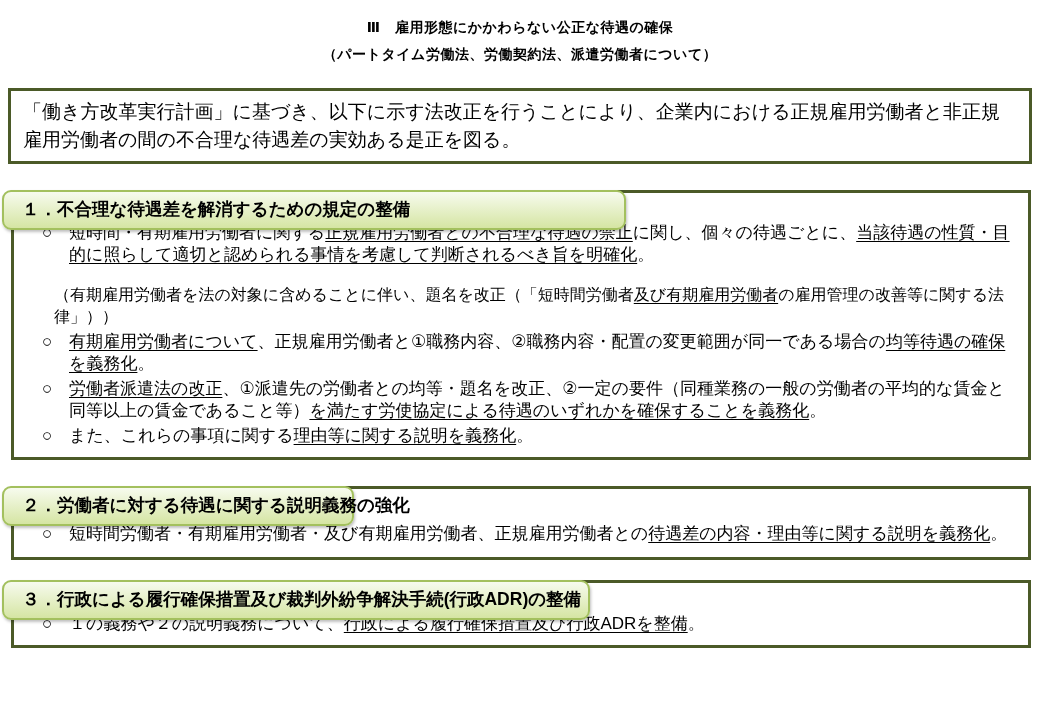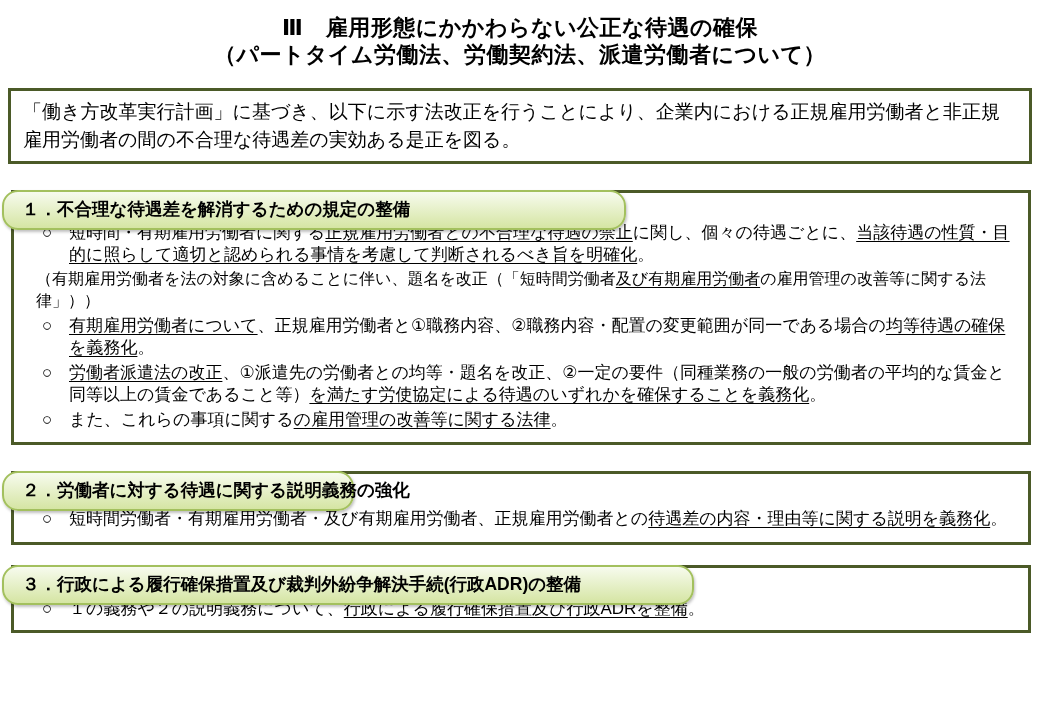--- a/index.html
+++ b/index.html
@@ -12,62 +12,62 @@
   }
   *{box-sizing:border-box;}
   html,body{margin:0;padding:0;}
   body{
     width:1040px;height:720px;overflow:hidden;
     background:var(--page-bg);color:var(--text);
     font-family:"Liberation Sans","DejaVu Sans",sans-serif;
   }
   .title{
     margin-top:14px;text-align:center;font-weight:bold;
-    font-size:22px;line-height:27px;letter-spacing:0.5px;
+    font-size:14px;line-height:27px;letter-spacing:0.5px;
   }
   .intro-box{
     margin:20px 8px 0 8px;
     border:3px solid var(--box-border);
     padding:7px 16px 7px 12px;
     font-size:19px;line-height:28px;
   }
   .sec{position:relative;}
   .sec1{margin-top:26px;}
   .sec2{margin-top:26px;}
   .sec3{margin-top:20px;}
   .sec-header{
     position:absolute;top:0;left:2px;z-index:2;
     height:40px;display:flex;align-items:center;
     padding:0 18px 2px 18px;
     border:2px solid var(--header-border);
-    border-radius:16px;
+    border-radius:9px;
     background:linear-gradient(var(--header-bg-top),var(--header-bg-bottom));
     box-shadow:1px 2px 3px rgba(0,0,0,0.25);
     font-weight:bold;font-size:17.5px;
     white-space:nowrap;
   }
   .sec1 .sec-header{width:624px;}
   .sec2 .sec-header{width:352px;}
-  .sec3 .sec-header{width:692px;}
+  .sec3 .sec-header{width:588px;}
   .sec-box{
     position:relative;z-index:1;
     margin:19px 9px 0 11px;
     border:3px solid var(--box-border);
   }
   .sec1 .sec-box{min-height:255px;padding:26px 8px 10px 0;}
   .sec2 .sec-box{min-height:71px;padding:31px 8px 12px 0;}
   .sec3 .sec-box{min-height:59px;padding:27px 8px 10px 0;}
   .item{
     position:relative;
     padding-left:55px;padding-right:8px;
     font-size:17px;line-height:22px;
     margin-top:3px;
   }
   .item .marker{position:absolute;left:28px;top:0;}
-  .item.small{font-size:16px;padding-left:22px;margin-top:2px;}
+  .item.small{font-size:16px;padding-left:40px;margin-top:18px;}
   .seg.u{text-decoration:underline;text-underline-offset:3px;text-decoration-thickness:1px;}
 </style>
 </head>
 <body>
 
 <div class="page">
 
   <header class="title">
     <div>Ⅲ　雇用形態にかかわらない公正な待遇の確保</div>
     <div>（パートタイム労働法、労働契約法、派遣労働者について）</div>
@@ -80,21 +80,21 @@
   <section class="sec sec1">
     <div class="sec-header">
       <span>１．不合理な待遇差を解消するための規定の整備</span>
     </div>
     <div class="sec-box">
       <div class="items">
           <div class="item"><span class="marker">○</span><span class="seg">短時間・有期雇用労働者に関する</span><span class="seg u">正規雇用労働者との不合理な待遇の禁止</span><span class="seg">に関し、個々の待遇ごとに、</span><span class="seg u">当該待遇の性質・目的に照らして適切と認められる事情を考慮して判断されるべき旨を明確化</span><span class="seg">。</span></div>
           <div class="item small"><span class="seg">（有期雇用労働者を法の対象に含めることに伴い、題名を改正（「短時間労働者</span><span class="seg u">及び有期雇用労働者</span><span class="seg">の雇用管理の改善等に関する法律」））</span></div>
           <div class="item"><span class="marker">○</span><span class="seg u">有期雇用労働者について</span><span class="seg">、正規雇用労働者と①職務内容、②職務内容・配置の変更範囲が同一である場合の</span><span class="seg u">均等待遇の確保を義務化</span><span class="seg">。</span></div>
           <div class="item"><span class="marker">○</span><span class="seg u">労働者派遣法の改正</span><span class="seg">、①派遣先の労働者との均等・題名を改正、②一定の要件（同種業務の一般の労働者の平均的な賃金と同等以上の賃金であること等）</span><span class="seg u">を満たす労使協定による待遇のいずれかを確保することを義務化</span><span class="seg">。</span></div>
-          <div class="item"><span class="marker">○</span><span class="seg">また、これらの事項に関する</span><span class="seg u">の雇用管理の改善等に関する法律</span><span class="seg">。</span></div>
+          <div class="item"><span class="marker">○</span><span class="seg">また、これらの事項に関する</span><span class="seg u">理由等に関する説明を義務化</span><span class="seg">。</span></div>
         </div>
     </div>
   </section>
 
   <section class="sec sec2">
     <div class="sec-header">
       <span>２．労働者に対する待遇に関する説明義務の強化</span>
     </div>
     <div class="sec-box">
       <div class="items">

